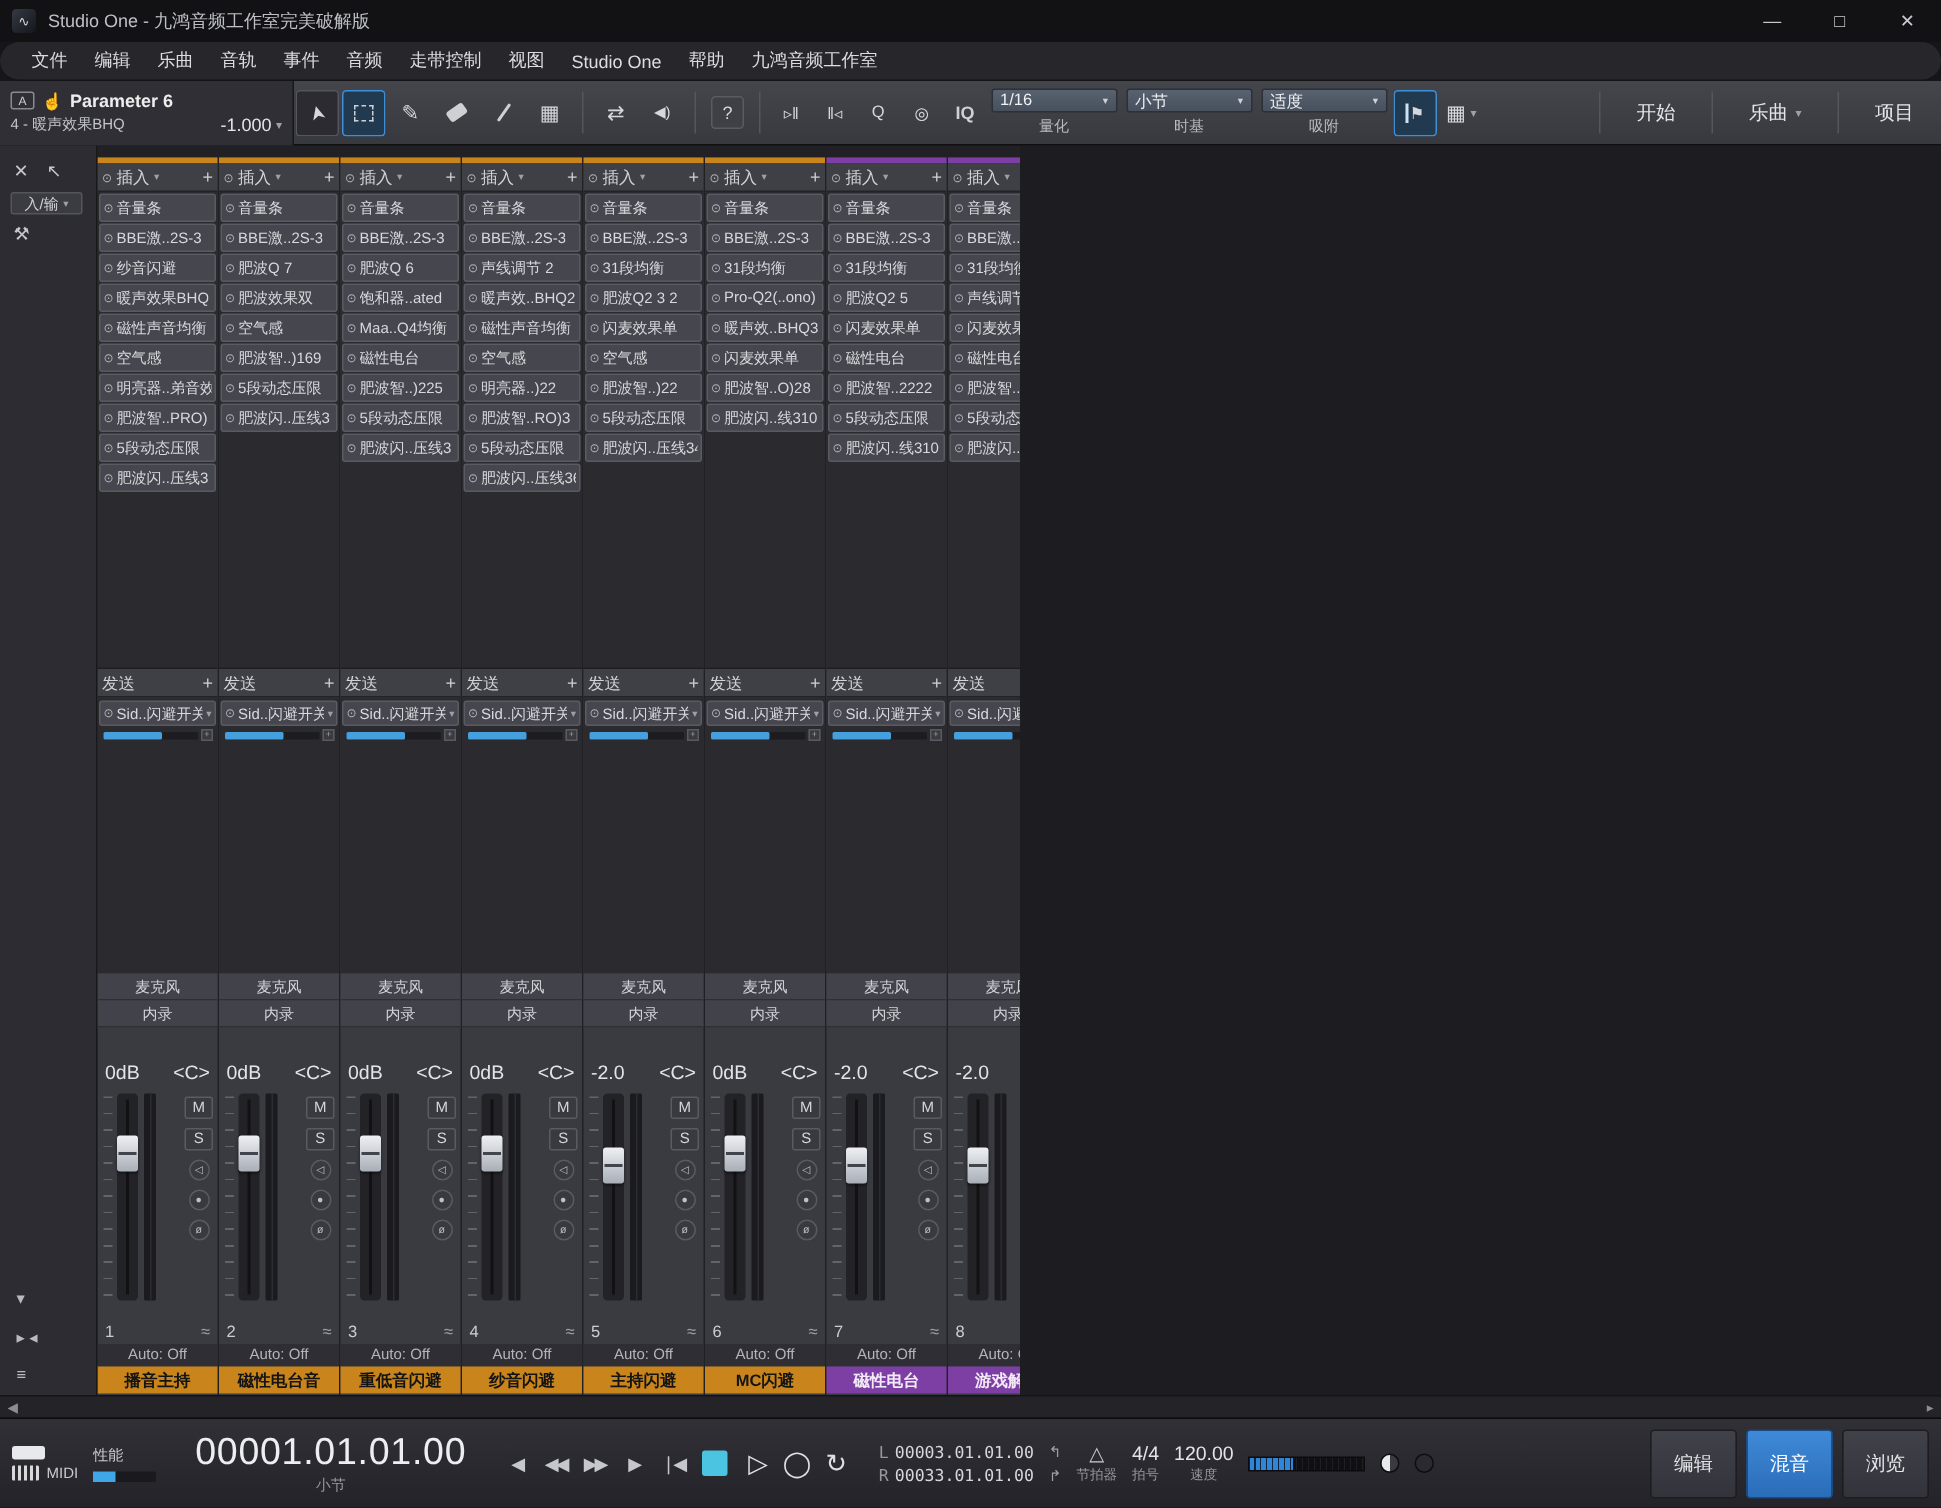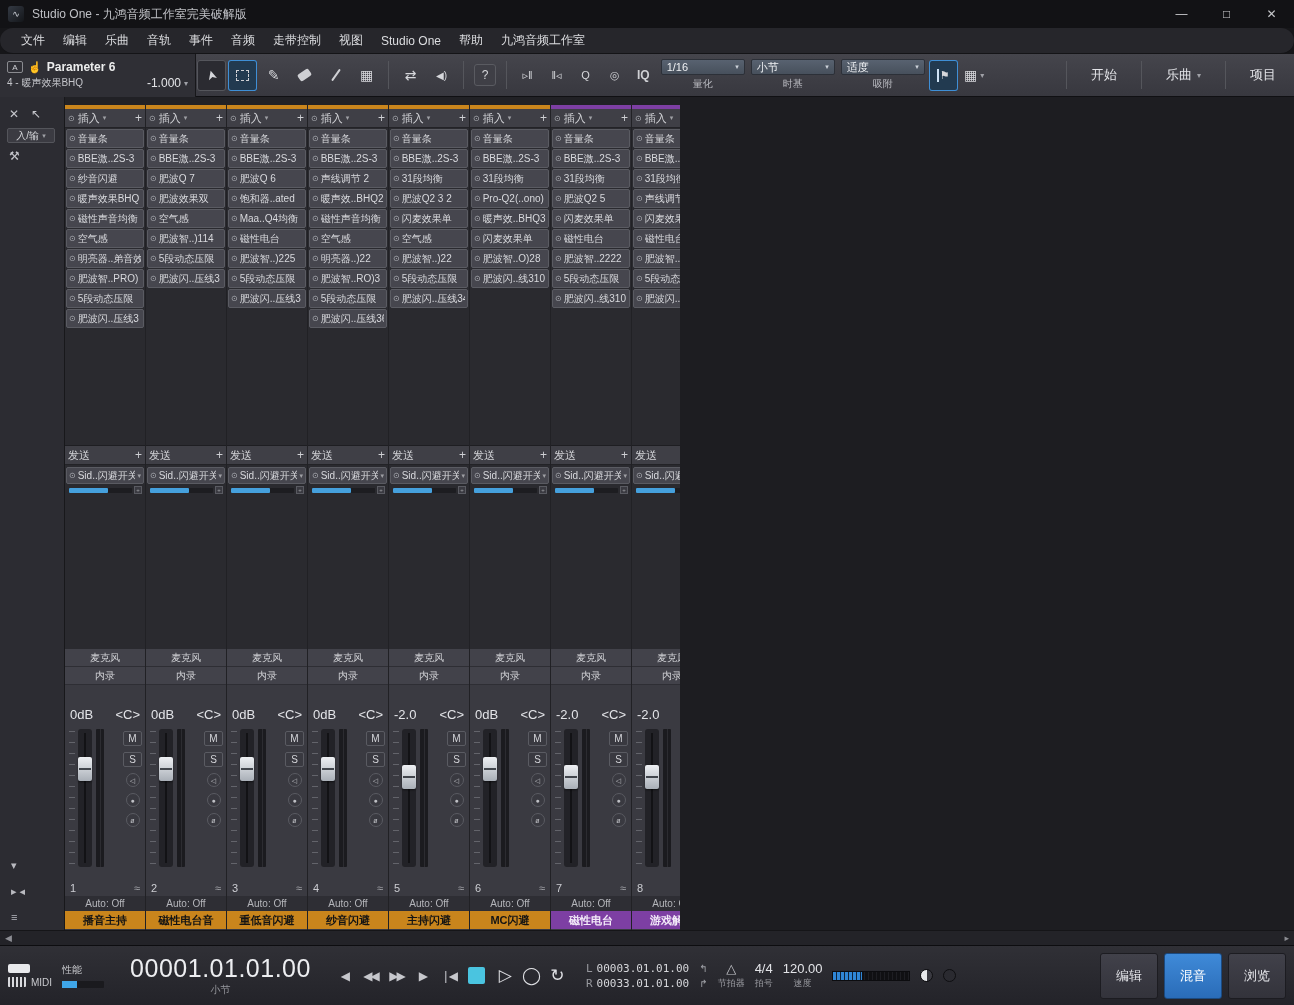--- a/index.html
+++ b/index.html
@@ -459,21 +459,21 @@
             <div class="ins-item">
               <span class="pw">⊙</span>
               <span class="ins-name">肥波效果双</span>
             </div>
             <div class="ins-item">
               <span class="pw">⊙</span>
               <span class="ins-name">空气感</span>
             </div>
             <div class="ins-item">
               <span class="pw">⊙</span>
-              <span class="ins-name">肥波智..)114</span>
+              <span class="ins-name">肥波智..)169</span>
             </div>
             <div class="ins-item">
               <span class="pw">⊙</span>
               <span class="ins-name">5段动态压限</span>
             </div>
             <div class="ins-item">
               <span class="pw">⊙</span>
               <span class="ins-name">肥波闪..压线3</span>
             </div>
           </div>

